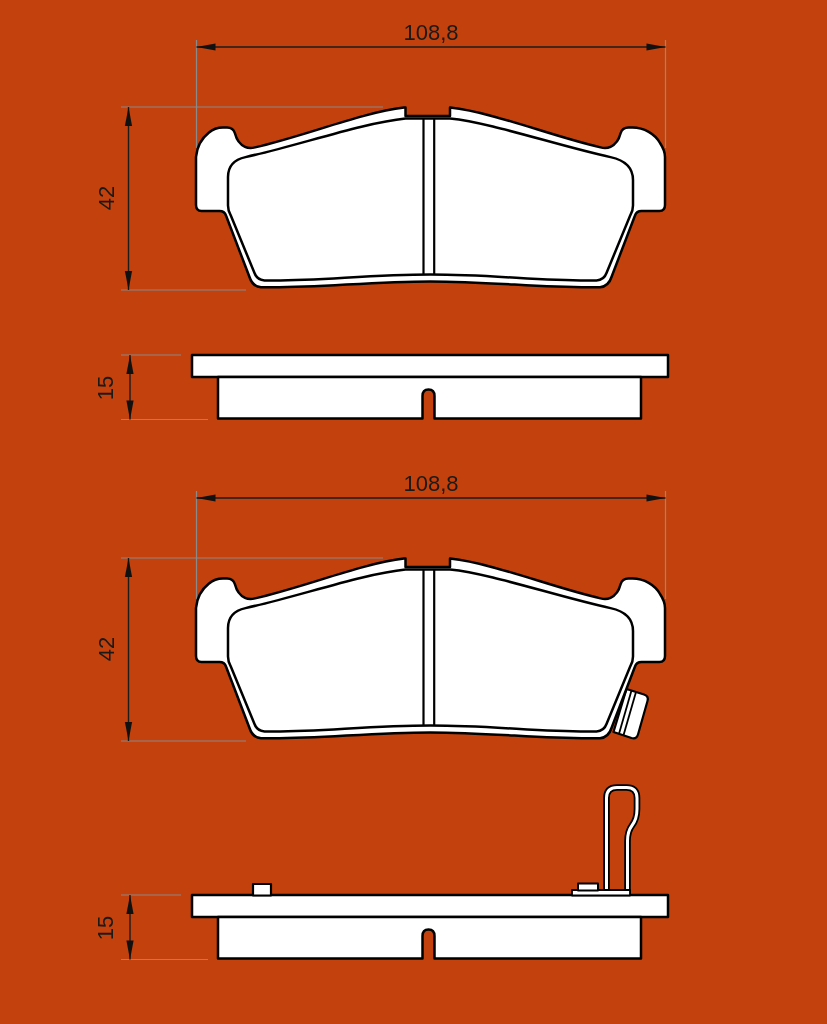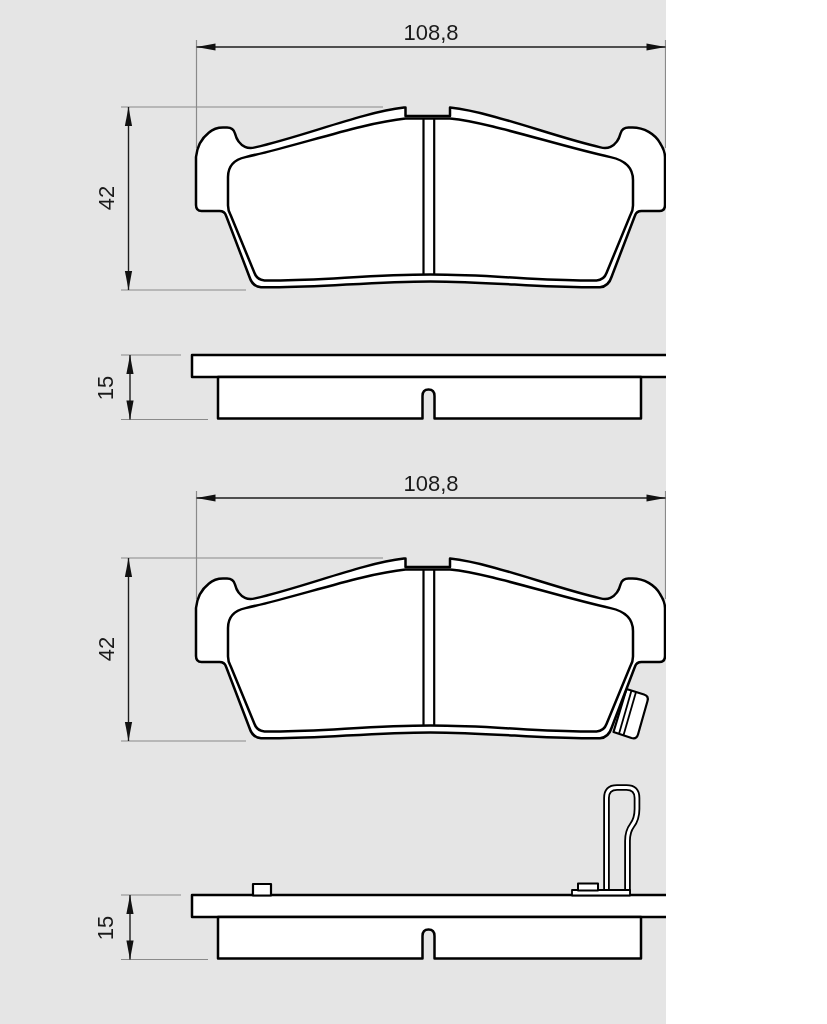--- a/index.html
+++ b/index.html
@@ -1,16 +1,16 @@
 <!DOCTYPE html>
 <html><head>
 <meta charset="utf-8">
 <style>
   html,body{margin:0;padding:0;background:#ffffff;}
-  .stage{width:666px;height:1024px;position:relative;background:#e5e5e5;overflow:hidden;}
+  .stage{width:827px;height:1024px;position:relative;background:#c2410c;overflow:hidden;}
   svg{display:block;}
   text{font-family:"Liberation Sans","DejaVu Sans",sans-serif;font-size:22px;fill:#1a1a1a;}
   .part{fill:#ffffff;stroke:#000000;stroke-width:2.5;stroke-linejoin:round;}
   .partline{fill:none;stroke:#000000;stroke-width:2.2;}
   .dim{stroke:#1c1c1c;stroke-width:1.4;}
   .ext{stroke:#8a8a8a;stroke-width:1.2;}
   .arrow{fill:#111111;stroke:none;}
   .clipcore{fill:none;stroke:#000000;stroke-width:6.6;stroke-linecap:butt;}
   .clipwhite{fill:none;stroke:#ffffff;stroke-width:3.0;stroke-linecap:butt;}
 </style>

